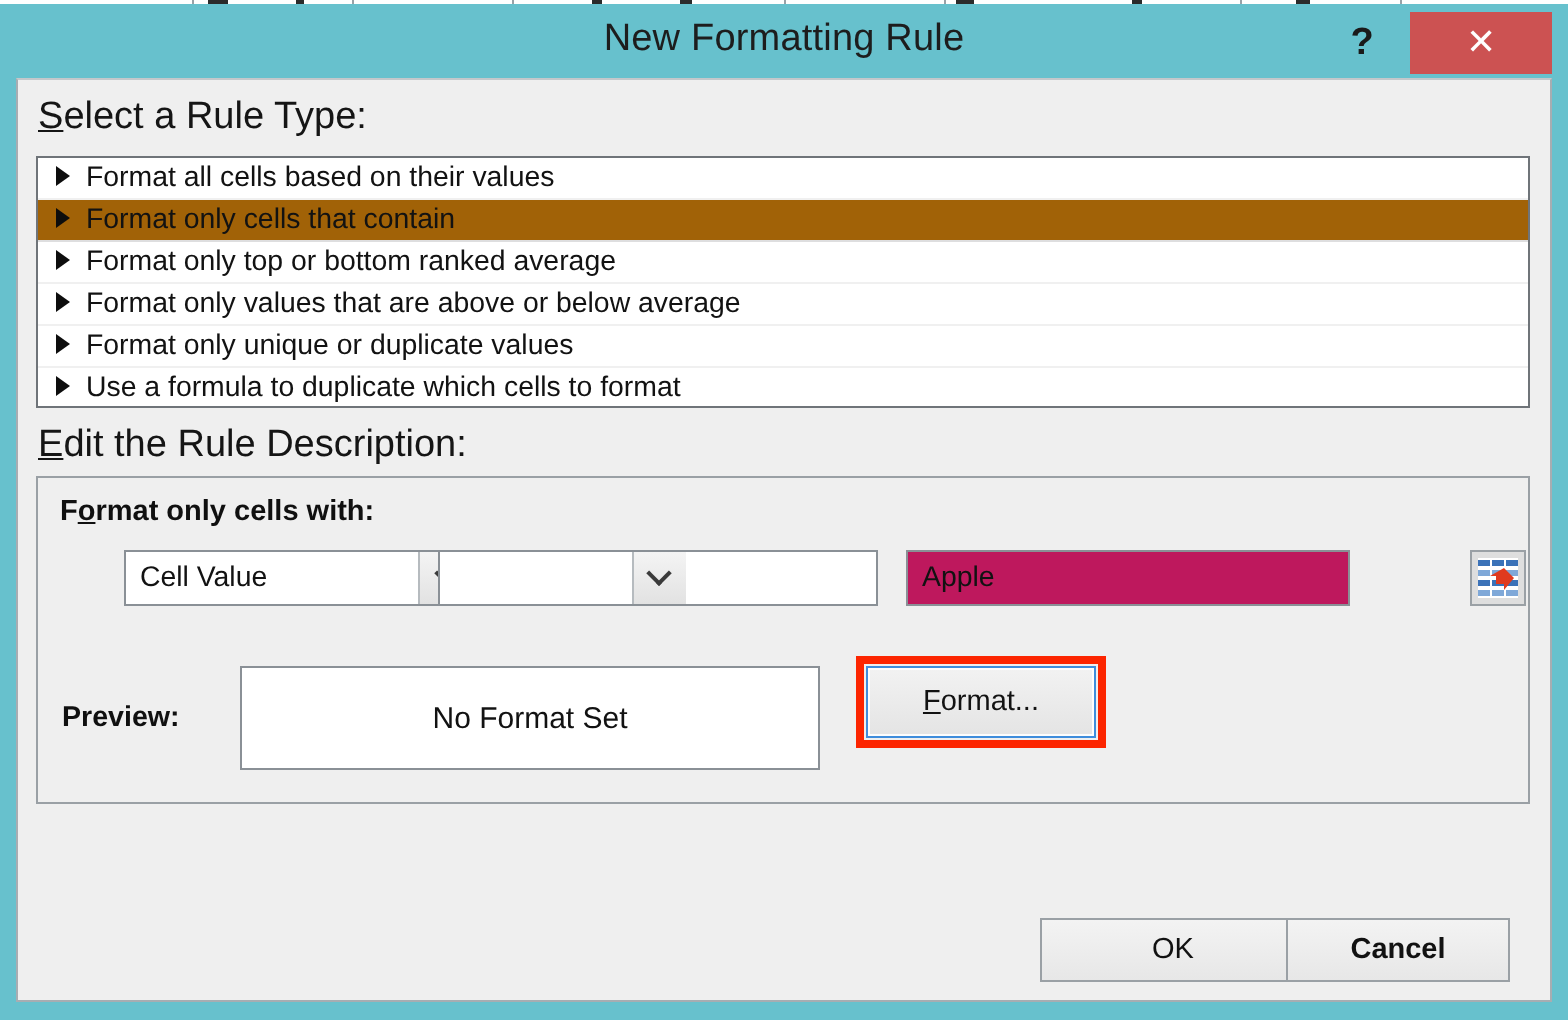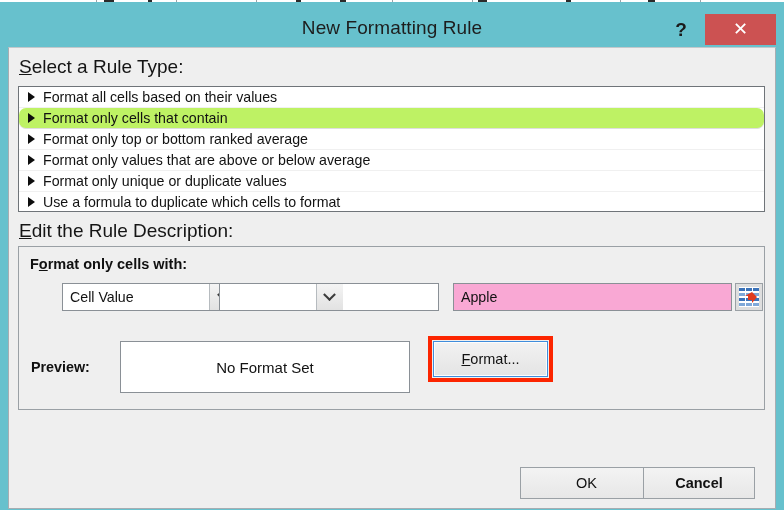--- a/index.html
+++ b/index.html
@@ -38,21 +38,21 @@
     background: #2b2b2b;
   }
 
   
   #dialog {
     position: absolute;
     left: 0; top: 2px;
     width: 784px;
     height: 508px;
     background: #67c1cd;
-    padding: 12px 8px 13px 8px;
+    padding: 4px 8px 13px 8px;
   }
 
   
   #titlebar {
     position: relative;
     height: 33px;
     background: #67c1cd;
   }
   #title-text {
     position: absolute;
@@ -117,21 +117,21 @@
     height: 21px;
     line-height: 21px;
     font-size: 14.2px;
     color: #121212;
     padding-left: 9px;
     border-bottom: 1px solid #f0f0f0;
     white-space: nowrap;
     cursor: default;
   }
   .rule-row:last-child { border-bottom: none; }
-  .rule-row.selected { background: #bef264; border-bottom-color: #dededf; border-radius: 7px; }
+  .rule-row.selected { background: #a16207; border-bottom-color: #dededf; }
   .tri {
     display: inline-block;
     width: 0; height: 0;
     border-left: 7px solid #0d0d0d;
     border-top: 5px solid transparent;
     border-bottom: 5px solid transparent;
     margin-right: 8px;
     vertical-align: middle;
     position: relative;
     top: -1px;
@@ -185,22 +185,22 @@
     border-right: 2px solid #3b3b3b;
     border-bottom: 2px solid #3b3b3b;
     transform: rotate(45deg) translate(-2px,-2px);
   }
   #combo-operand { left: 11px; top: 36px; width: 175px; margin-left: 32px; }
   #combo-operator { left: 200px; top: 36px; width: 220px; flex-direction: column; }
 
   #value-field {
     position: absolute;
     left: 434px; top: 36px;
-    width: 279px; height: 28px;
-    background: #f9a8d4;
+    width: 222px; height: 28px;
+    background: #be185d;
     border: 1px solid #8a9096;
     display: flex;
     align-items: center;
     cursor: text;
   }
   #value-text {
     padding-left: 7px;
     font-size: 14.2px;
     color: #121212;
   }

